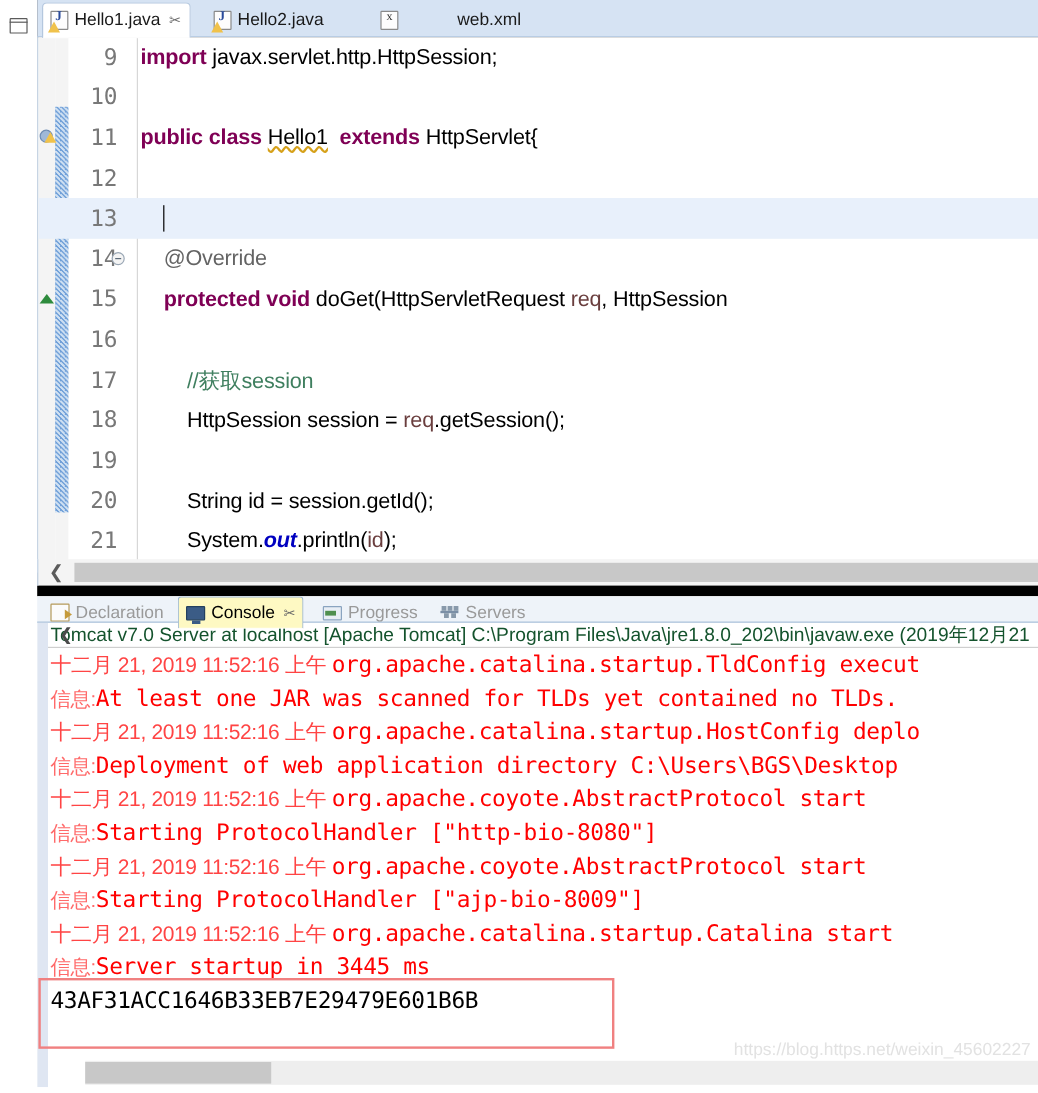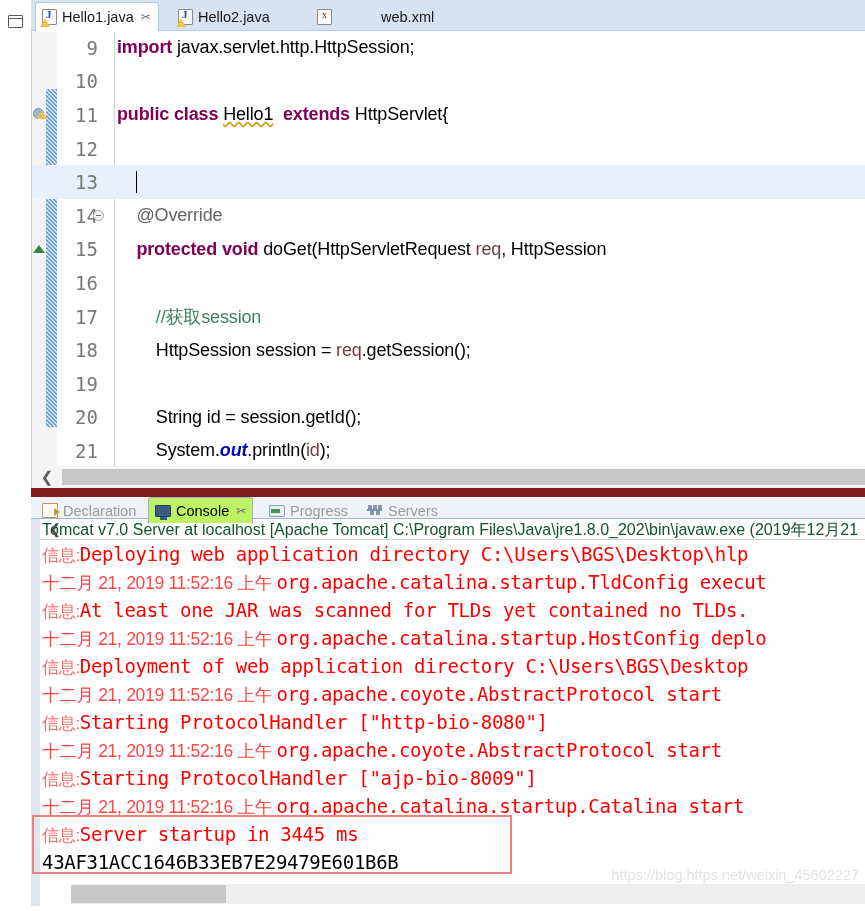--- a/index.html
+++ b/index.html
@@ -32,21 +32,21 @@
   .rail-icon::before {
     content: ""; position: absolute;
     left: -1px; top: -1px; right: -1px; height: 3px;
     border-bottom: 1.4px solid #5b5b5b;
   }
 
   
   .editor-wrap {
     position: absolute; left: 31px; top: 0;
     width: 834px; height: 497px;
-    background: #7f1d1d;
+    background: #000000;
   }
   .tabbar {
     position: relative;
     height: 31px;
     background: #d6e3f3;
     border-bottom: 1px solid #b9cde4;
   }
   .tab {
     position: absolute; top: 3px; height: 28px;
     display: flex; align-items: center;
@@ -255,21 +255,21 @@
   .vtab {
     position: absolute; top: 0; height: 27px;
     display: flex; align-items: center;
     padding: 0 6px;
     font-size: 14.5px;
     color: #9a9a9a;
     white-space: nowrap;
   }
   .vtab.active {
     color: #000000;
-    background: #bef264;
+    background: #fef9c3;
     border: 1px solid #9bb6d4;
     border-bottom: 1px solid #ffffff;
     border-top-left-radius: 3px;
     border-top-right-radius: 3px;
     z-index: 2;
   }
   .vtab-ico {
     position: relative;
     width: 16px; height: 15px;
     margin-right: 5px;
@@ -545,21 +545,20 @@
         </div>
         <div class="vtab" style="left: 330px;">
           <span class="vtab-ico ico-servers"></span>
           <span>Servers</span>
         </div>
       </div>
     <div class="console-body">
       <div class="console-gutter"></div>
       <div class="console-head">Tomcat v7.0 Server at localhost [Apache Tomcat] C:\Program Files\Java\jre1.8.0_202\bin\javaw.exe (2019年12月21</div>
       <div class="console-lines" id="console-lines">
-          <div class="c-line"><span class="cn">信息:</span><span>Deploying web application directory C:\Users\BGS\Desktop\hlp</span></div>
           <div class="c-line stamp"><span>十二月 21, 2019 11:52:16 上午 </span><span class="mono">org.apache.catalina.startup.TldConfig execut</span></div>
           <div class="c-line"><span class="cn">信息:</span><span>At least one JAR was scanned for TLDs yet contained no TLDs.</span></div>
           <div class="c-line stamp"><span>十二月 21, 2019 11:52:16 上午 </span><span class="mono">org.apache.catalina.startup.HostConfig deplo</span></div>
           <div class="c-line"><span class="cn">信息:</span><span>Deployment of web application directory C:\Users\BGS\Desktop</span></div>
           <div class="c-line stamp"><span>十二月 21, 2019 11:52:16 上午 </span><span class="mono">org.apache.coyote.AbstractProtocol start</span></div>
           <div class="c-line"><span class="cn">信息:</span><span>Starting ProtocolHandler ["http-bio-8080"]</span></div>
           <div class="c-line stamp"><span>十二月 21, 2019 11:52:16 上午 </span><span class="mono">org.apache.coyote.AbstractProtocol start</span></div>
           <div class="c-line"><span class="cn">信息:</span><span>Starting ProtocolHandler ["ajp-bio-8009"]</span></div>
           <div class="c-line stamp"><span>十二月 21, 2019 11:52:16 上午 </span><span class="mono">org.apache.catalina.startup.Catalina start</span></div>
           <div class="c-line"><span class="cn">信息:</span><span>Server startup in 3445 ms</span></div>

